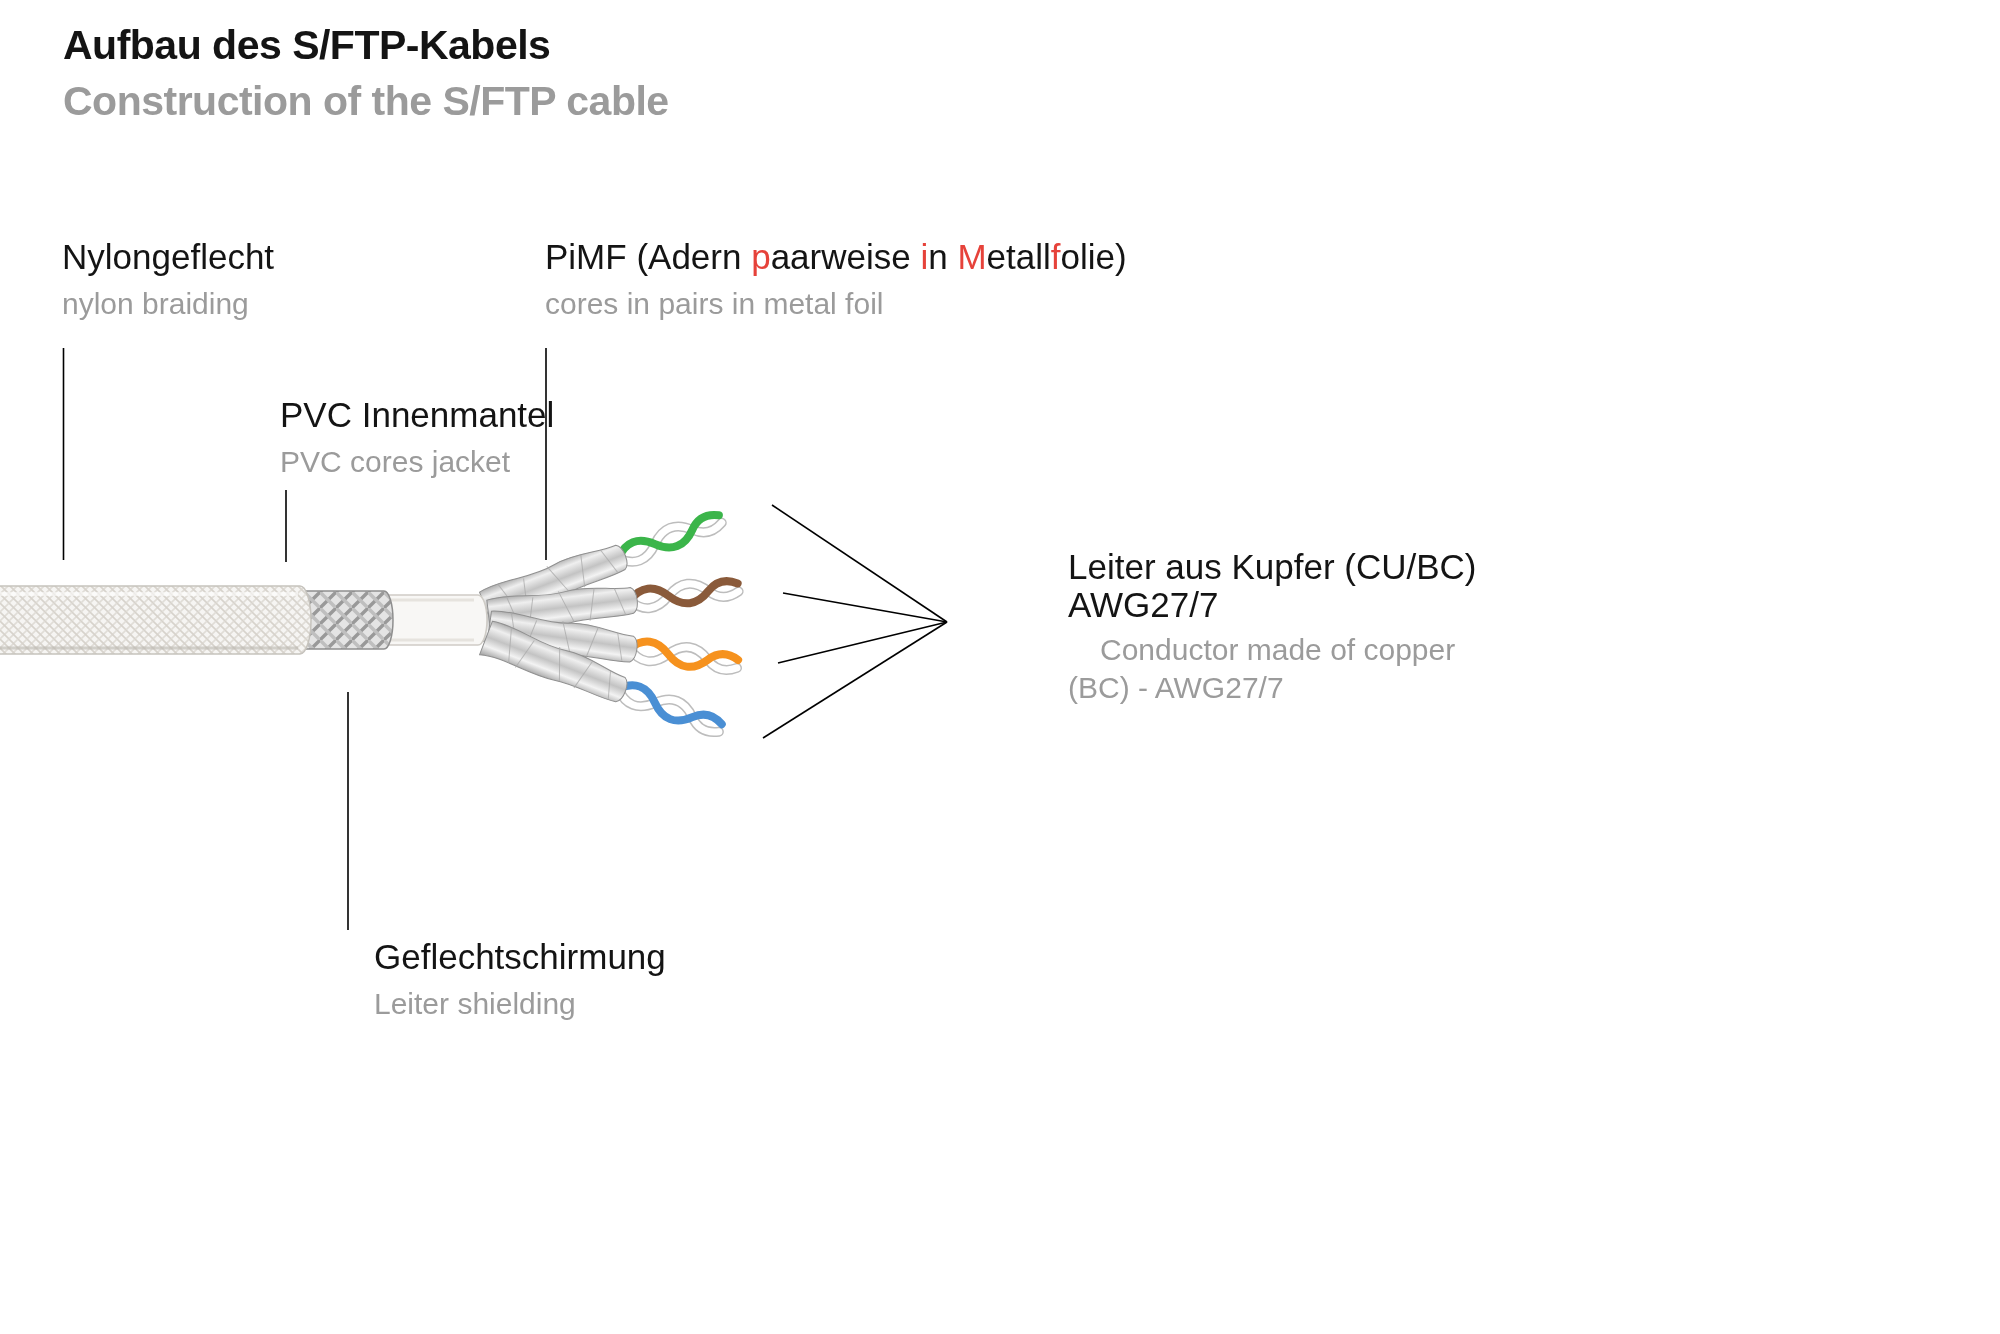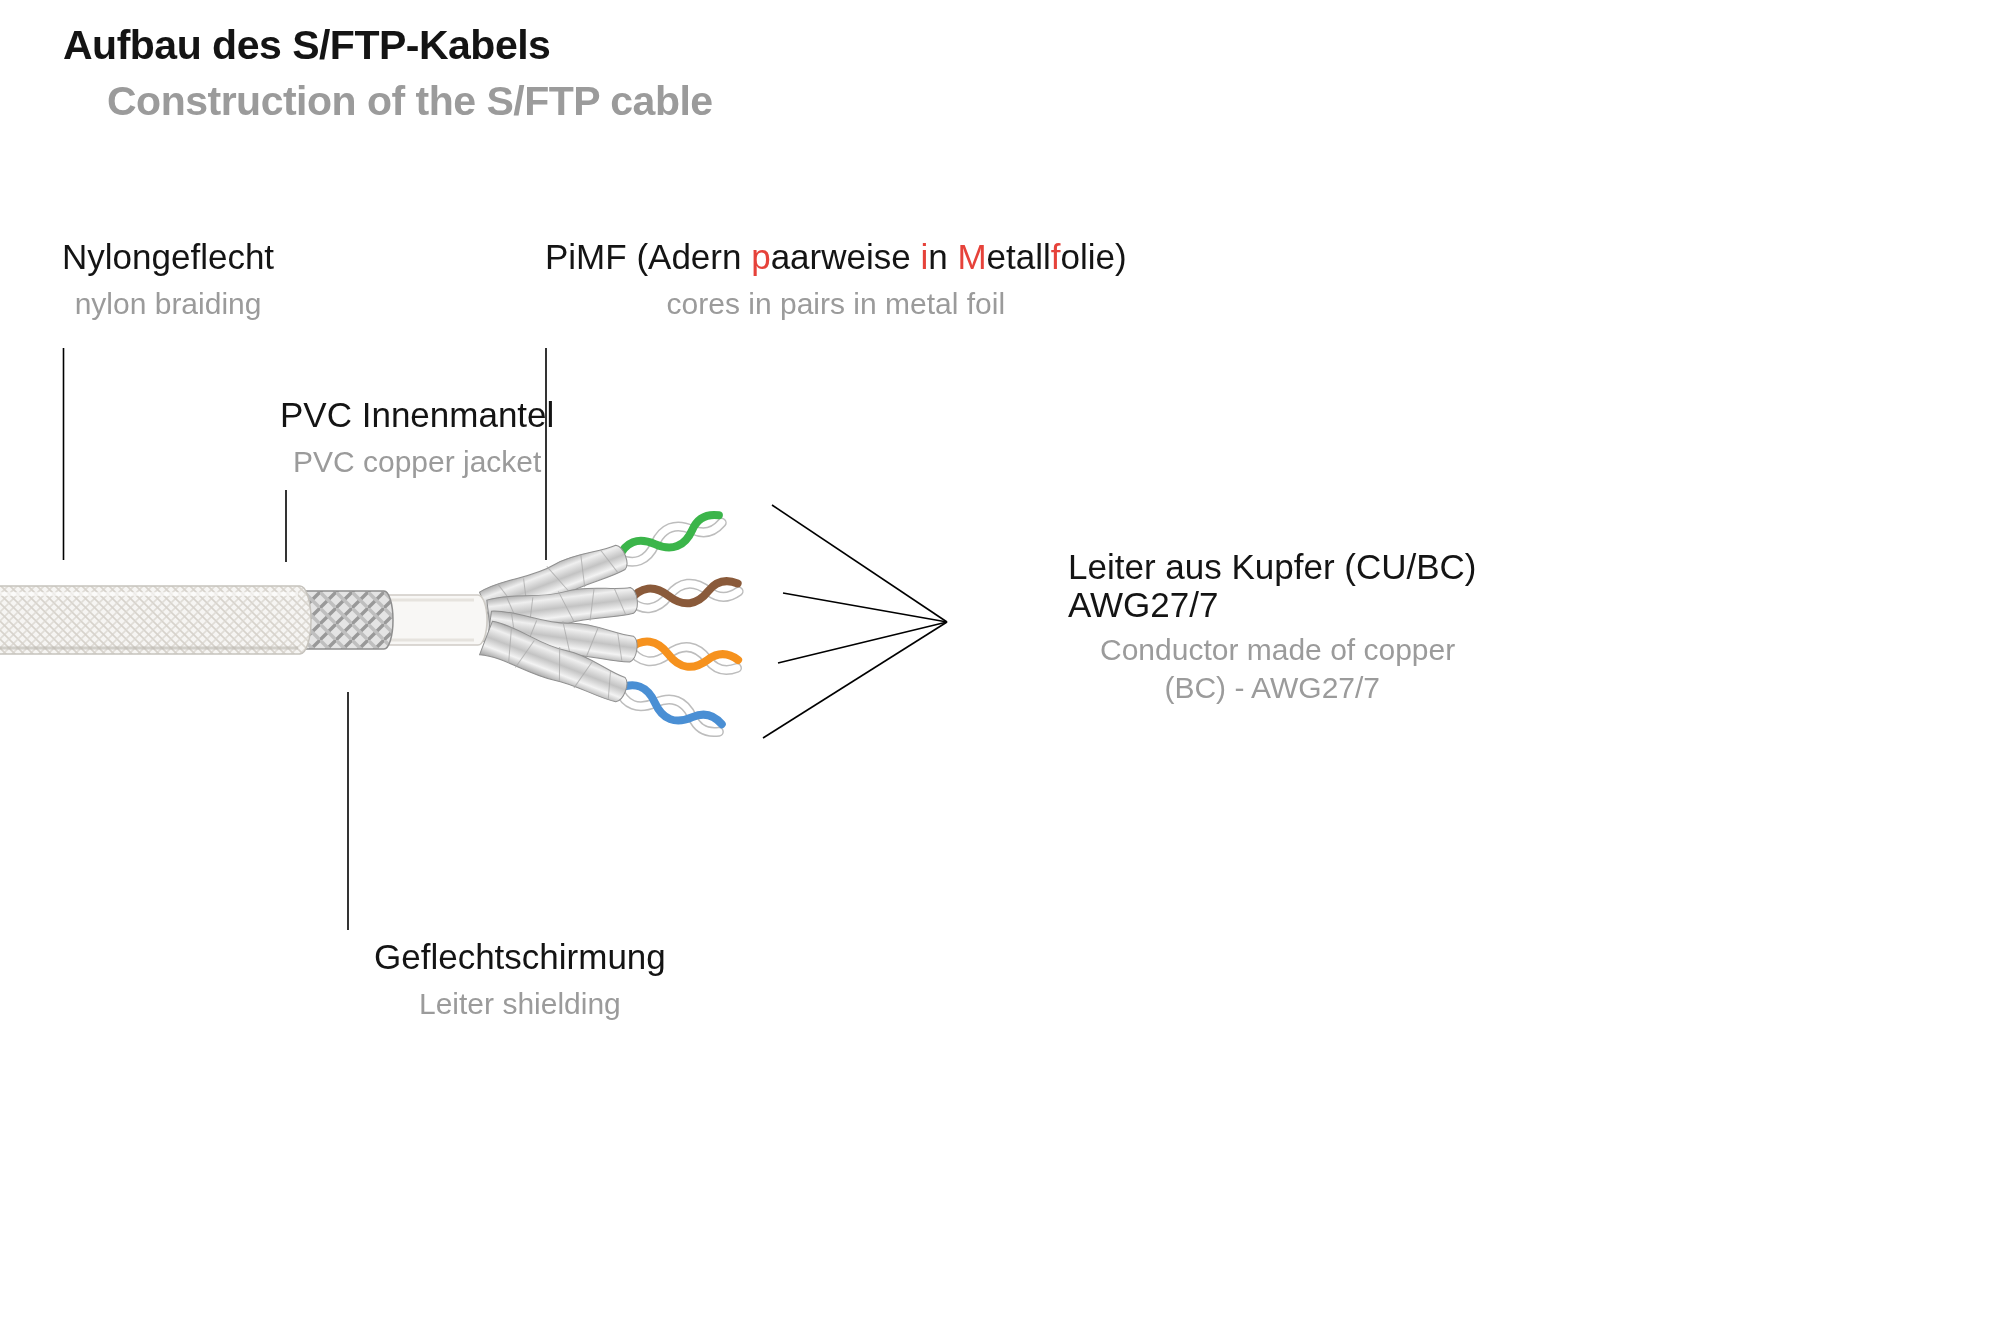--- a/index.html
+++ b/index.html
@@ -11,21 +11,21 @@
   .abs{position:absolute;}
   .title{
     font-size:41px;font-weight:700;color:var(--primary-text);
     letter-spacing:-0.5px;
   }
   .subtitle{
     font-size:41px;font-weight:700;color:var(--secondary-text);
     letter-spacing:-0.5px;
   }
   .lbl-de{font-size:35px;color:var(--primary-text);line-height:38px;}
-  .lbl-en{font-size:30px;color:var(--secondary-text);line-height:38px;margin-top:9px;text-align:center;}
+  .lbl-en{font-size:30px;color:var(--secondary-text);line-height:38px;margin-top:9px;}
   .lbl-en2{font-size:30px;color:var(--secondary-text);line-height:38px;margin-top:7px;margin-left:32px;}
   .hl{color:var(--highlight-red);}
   svg{display:block;}
   .leader{stroke:var(--leader-line);stroke-width:1.6px;}
 </style>
 </head>
 <body>
 
 <svg class="abs" style="left:0;top:0;" width="2000" height="1334" viewBox="0 0 2000 1334">
   <defs>
@@ -110,35 +110,35 @@
 
   <g>
     <path d="M-4,586 L300,586 A11,34 0 0 1 300,654 L-4,654 Z" fill="url(#nylonPat)" stroke="#c6c3bd" stroke-width="1.5"></path>
     <path fill="none" stroke="#ffffff" stroke-width="4" opacity="0.55" d="M0,594 L298,594"></path>
     <path fill="none" stroke="#b9b5ae" stroke-width="3" opacity="0.6" d="M0,648 L298,648"></path>
   </g>
 </svg>
 
 <div class="abs title" style="left:63px;top:22px;">Aufbau des S/FTP-Kabels</div>
 
-<div class="abs subtitle" style="left:63px;top:78px;margin-left:44px;">Construction of the S/FTP cable</div>
+<div class="abs subtitle" style="left:63px;top:78px;">Construction of the S/FTP cable</div>
 
 <div class="abs" style="left:62px;top:238px;">
   <div class="lbl-de">Nylongeflecht</div>
   <div class="lbl-en">nylon braiding</div>
 </div>
 
 <div class="abs" style="left:545px;top:238px;">
   <div class="lbl-de"><span>PiMF (Adern </span><span class="hl">p</span><span>aarweise </span><span class="hl">i</span><span>n </span><span class="hl">M</span><span>etall</span><span class="hl">f</span><span>olie)</span></div>
   <div class="lbl-en">cores in pairs in metal foil</div>
 </div>
 
 <div class="abs" style="left:280px;top:396px;">
   <div class="lbl-de">PVC Innenmantel</div>
-  <div class="lbl-en">PVC copper jacket</div>
+  <div class="lbl-en">PVC cores jacket</div>
 </div>
 
 <div class="abs" style="left:1068px;top:548px;">
   <div class="lbl-de">Leiter aus Kupfer (CU/BC)</div>
   <div class="lbl-de">AWG27/7</div>
   <div class="lbl-en2">Conductor made of copper</div>
   <div class="lbl-en" style="margin-top:0;">(BC) - AWG27/7</div>
 </div>
 
 <div class="abs" style="left:363px;top:938px;margin-left:11px;">

